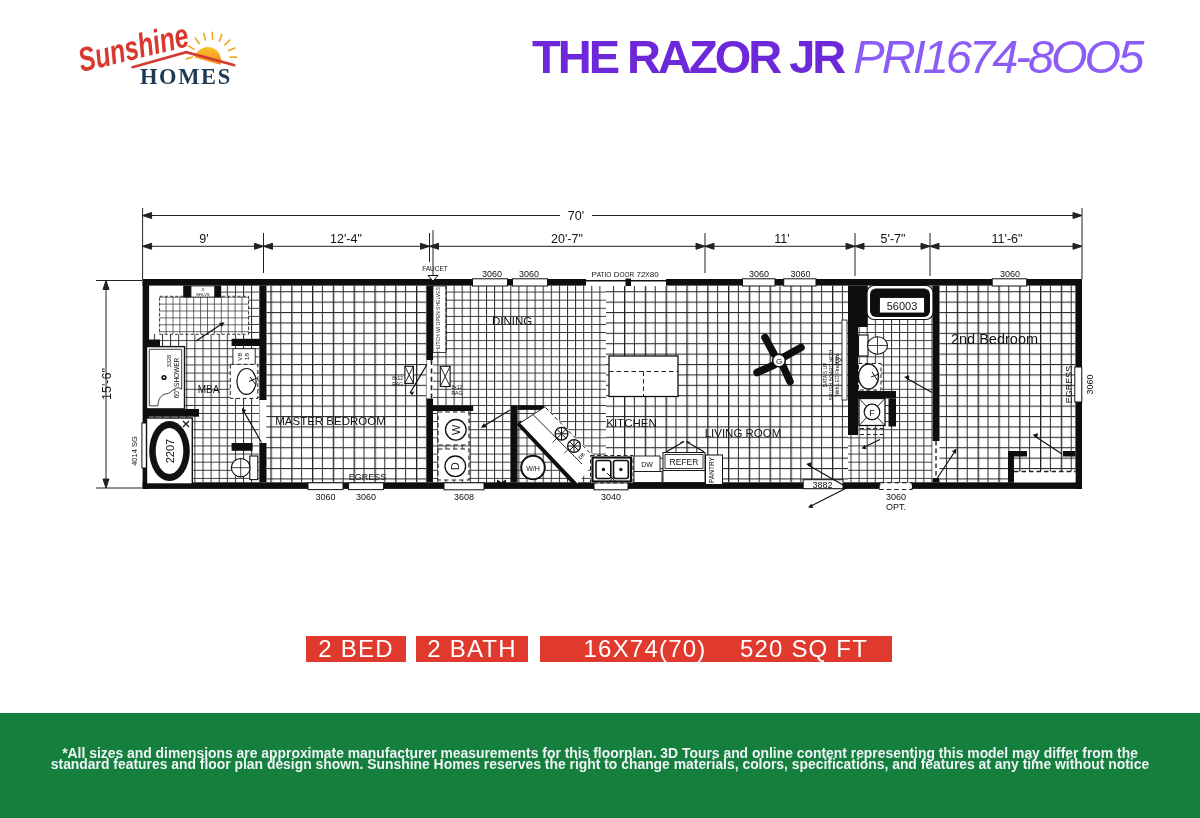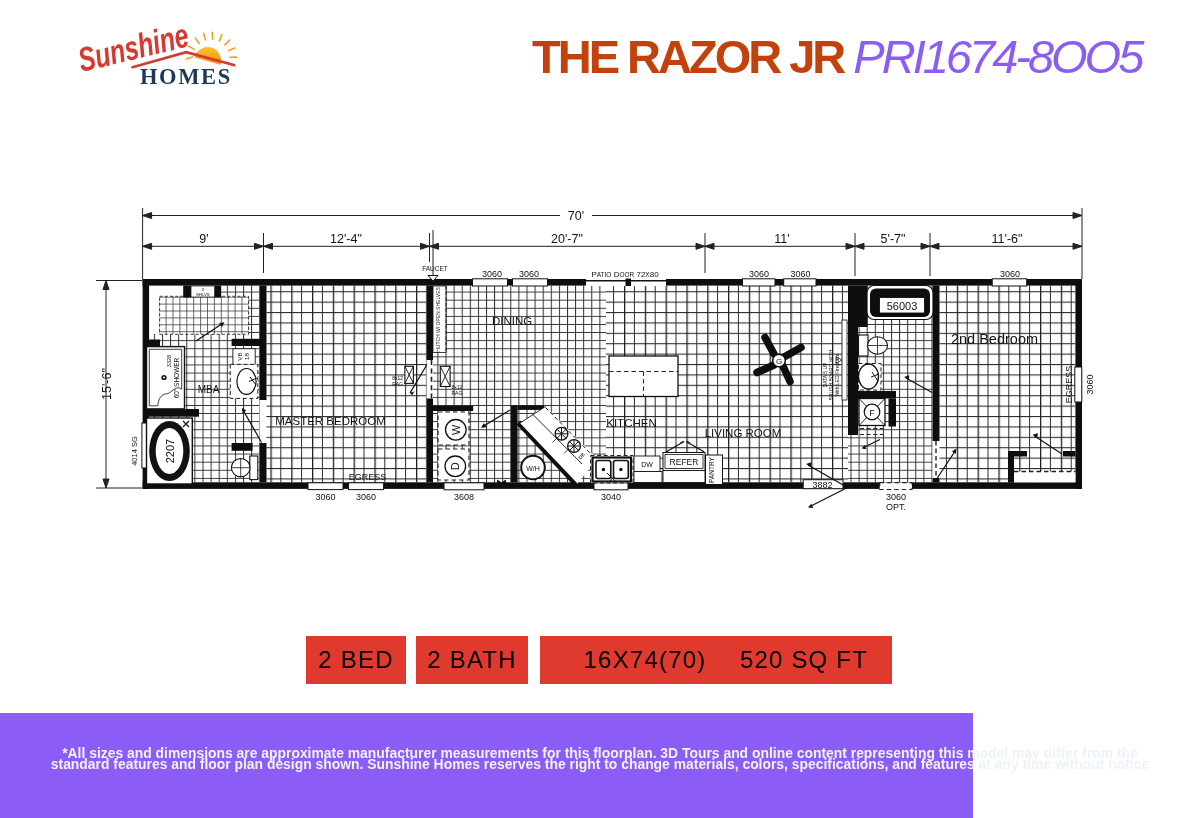--- a/index.html
+++ b/index.html
@@ -1,22 +1,22 @@
 <!DOCTYPE html>
 <html><head>
 <meta charset="utf-8">
 <style>
   html,body{margin:0;padding:0;background:#fff;}
   .page{position:relative;width:1200px;height:818px;background:#fff;overflow:hidden;font-family:"Liberation Sans",sans-serif;}
   .abs{position:absolute;}
   .title{position:absolute;left:532px;top:33px;font-size:47px;letter-spacing:-3px;white-space:nowrap;line-height:1;}
-  .title .red{color:#c2410c;font-weight:bold;}
+  .title .red{color:#6d28d9;font-weight:bold;}
   .title .navy{color:#8b5cf6;font-weight:normal;font-style:italic;}
-  .badge{position:absolute;top:636px;height:48px;background:#e0392e;color:#000000;font-size:24px;display:flex;align-items:center;justify-content:center;letter-spacing:1.2px;}
-  .footer{position:absolute;left:0;top:713px;width:973px;height:105px;background:#8b5cf6;color:#eef3f6;}
+  .badge{position:absolute;top:636px;height:26px;background:#e0392e;color:#ffffff;font-size:24px;display:flex;align-items:center;justify-content:center;letter-spacing:1.2px;}
+  .footer{position:absolute;left:0;top:713px;width:1200px;height:105px;background:#15803d;color:#eef3f6;}
   .footer .l1{position:absolute;top:32px;width:1200px;text-align:center;font-size:13.9px;font-weight:bold;}
   .footer .l2{position:absolute;top:43px;width:1200px;text-align:center;font-size:13.9px;font-weight:bold;}
 </style>
 </head>
 <body>
 <div class="page">
 
   <svg class="abs" style="left:60px;top:8px;" width="220" height="100" viewBox="0 0 220 100">
     <defs>
       <linearGradient id="sun" x1="0" y1="0" x2="0" y2="1">

